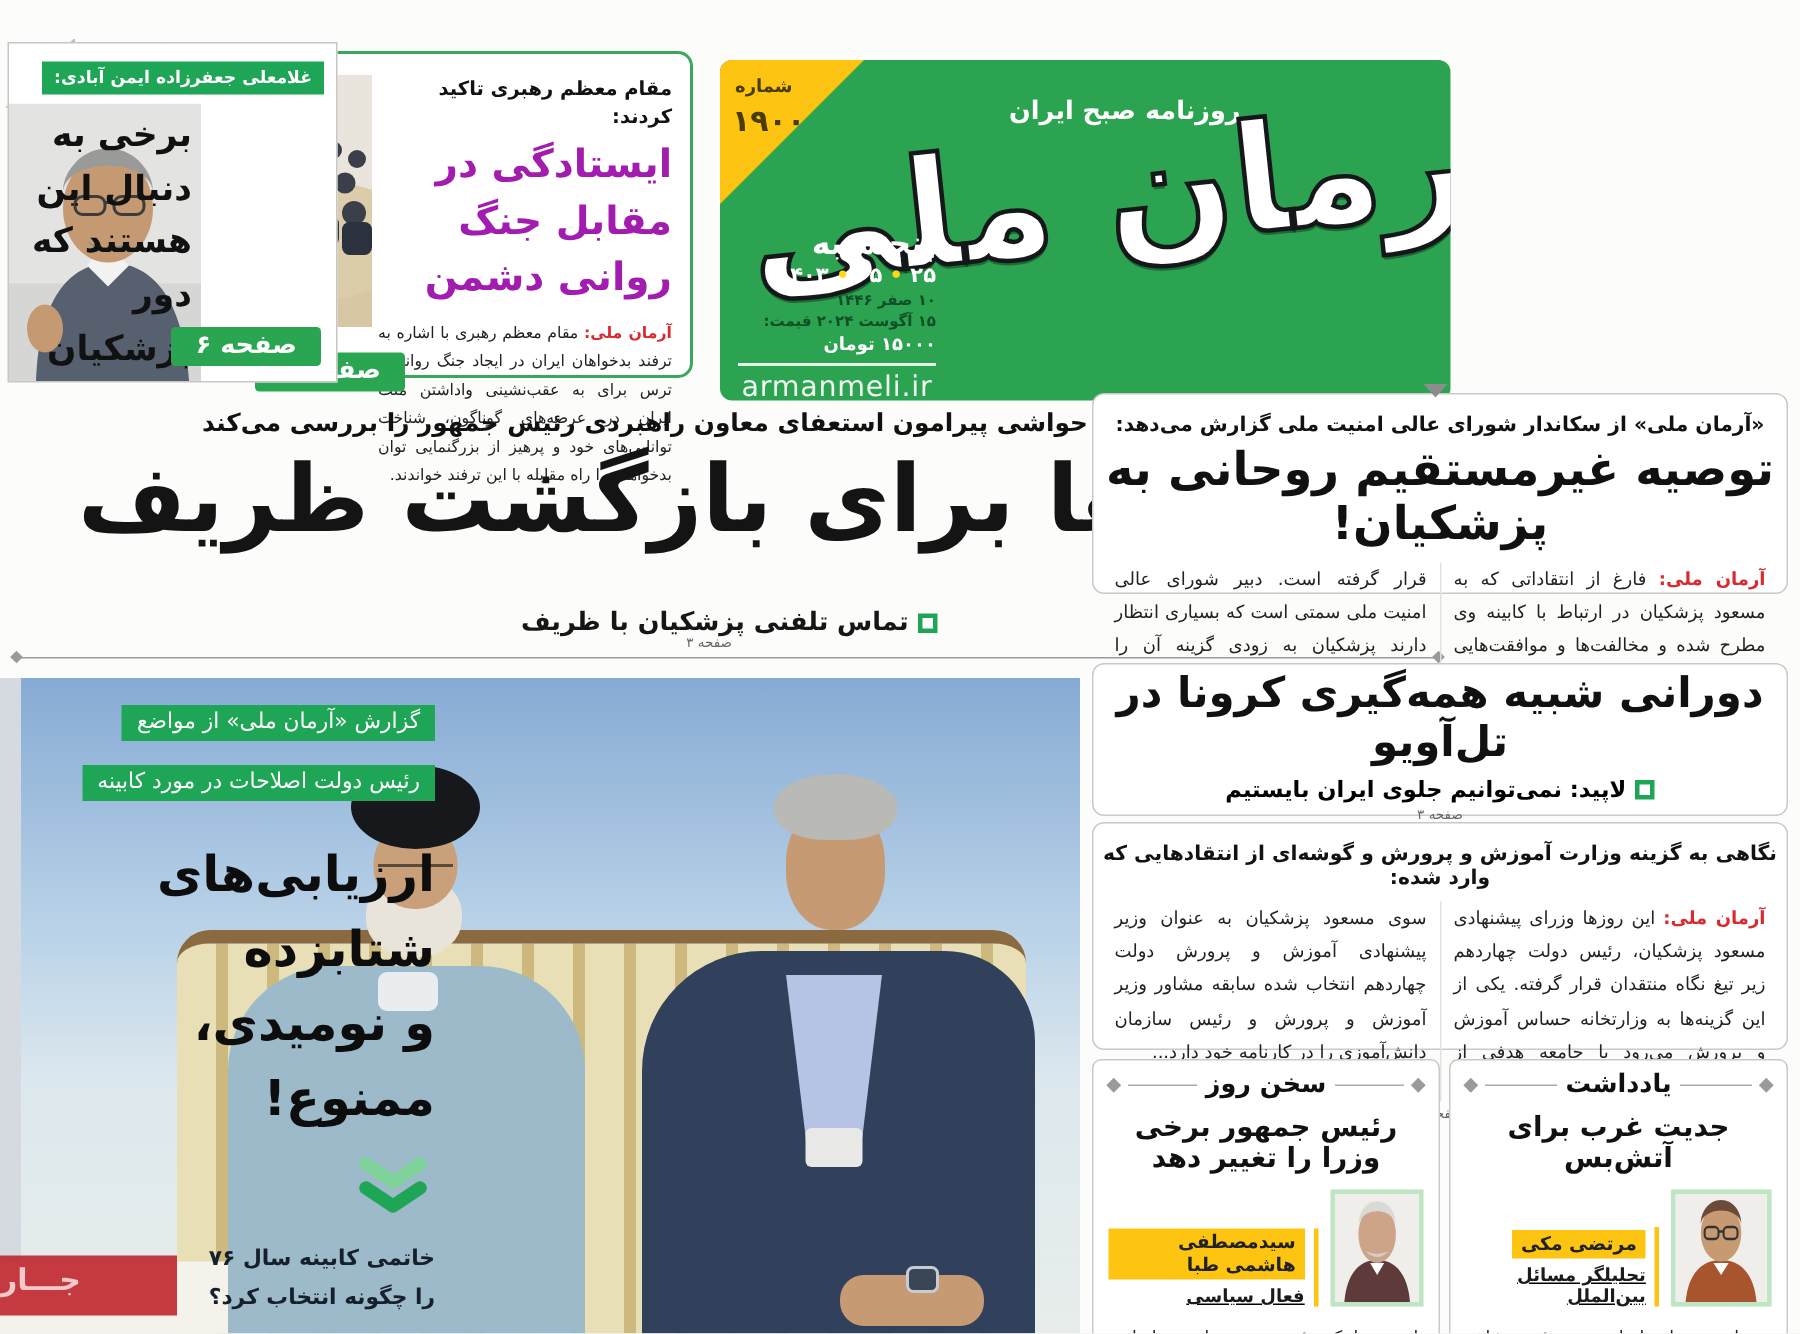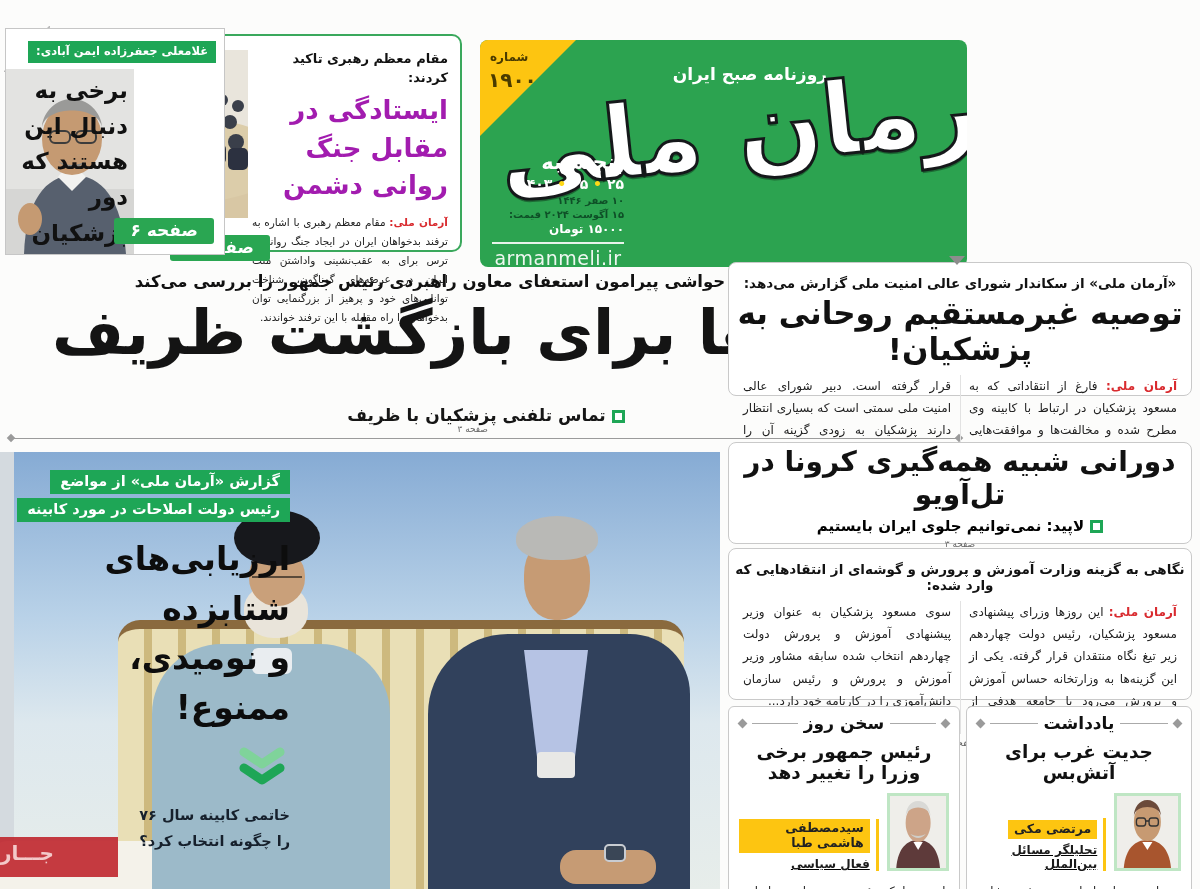--- a/index.html
+++ b/index.html
@@ -103,21 +103,21 @@
   .khatami-turban { position:absolute; left:234px; top:58px; width:86px; height:56px; background:#17181c; border-radius:50%; }
   .pez-jacket { position:absolute; left:428px; top:182px; width:262px; height:256px; background:#31415c; border-radius:80px 60px 0 0; }
   .pez-shirt { position:absolute; left:524px; top:198px; width:64px; height:116px; background:#b6c3e4; clip-path:polygon(0 0,100% 0,78% 100%,22% 100%); }
   .pez-tee { position:absolute; left:537px; top:300px; width:38px; height:26px; background:#e8e8e6; border-radius:4px; }
   .pez-face { position:absolute; left:524px; top:84px; width:66px; height:84px; background:#c69b74; border-radius:46%; }
   .pez-hair { position:absolute; left:516px; top:64px; width:82px; height:44px; background:#b9b9b6; border-radius:50% 50% 42% 42%; }
   .pez-hands { position:absolute; left:560px; top:398px; width:96px; height:34px; background:#c69b74; border-radius:16px; }
   .pez-watch { position:absolute; left:604px; top:392px; width:22px; height:18px; background:#3a4656; border-radius:5px; border:2px solid #c8ccd2; }
 
   .ph-overlay { position:absolute; right:430px; left:14px; top:18px; text-align:right; }
-  .ph-label { display:inline-block; background:#1ea656; color:#fff; font-size:14.5px; font-weight:bold; padding:3px 10px 5px; margin-bottom:4px; }
+  .ph-label { display:inline-block; background:#1ea656; color:#fff; font-size:14.5px; font-weight:normal; padding:3px 10px 5px; margin-bottom:16px; }
   .ph-head { font-size:33px; font-weight:bold; color:#0d0d0d; line-height:1.5; margin-top:8px; letter-spacing:-1px; }
   .ph-chevron { margin:14px 4px 6px 0; }
   .ph-q { font-size:14.5px; font-weight:bold; color:#16202c; line-height:1.8; margin-top:10px; }
   .watermark { position:absolute; left:0; bottom:12px; width:118px; height:40px; background:rgba(190,32,40,.88);
                color:#f3c9c9; font-size:20px; font-weight:bold; text-align:left; line-height:32px; }
 
   .photo-svg { width:100%; height:100%; display:block; }
 </style>
 </head>
 <body>

